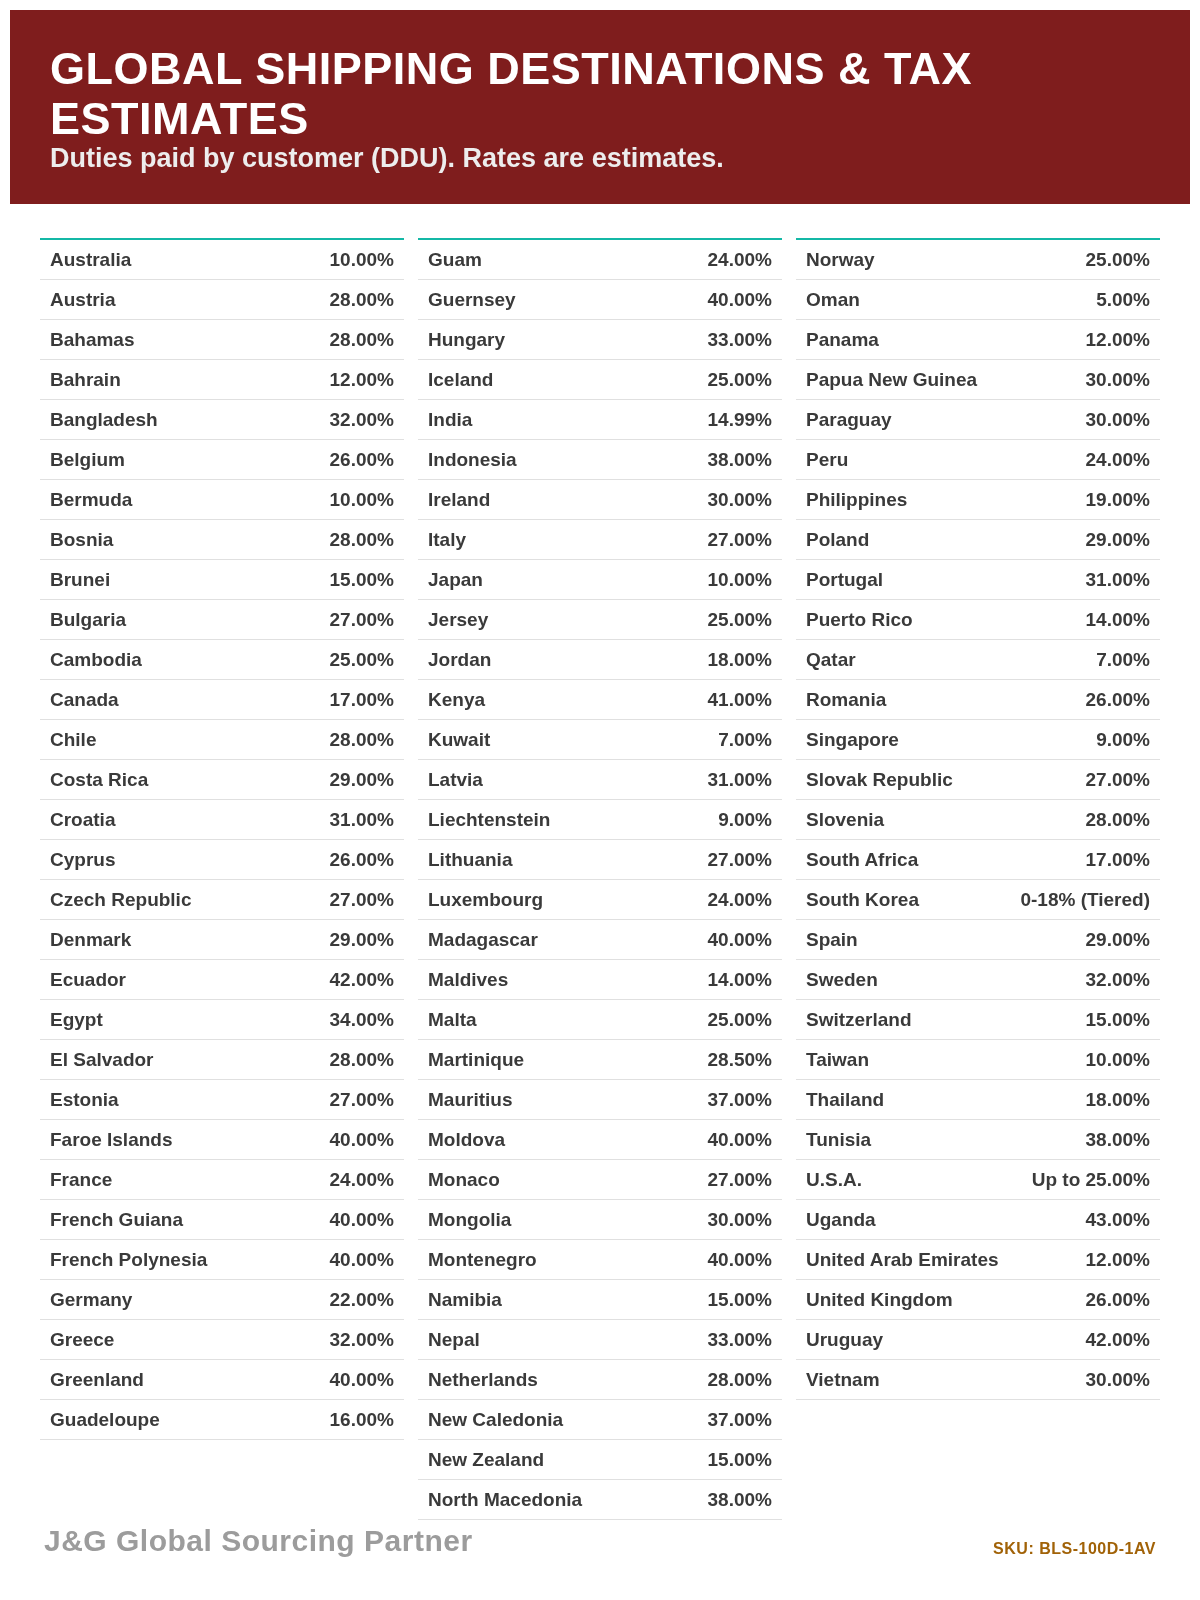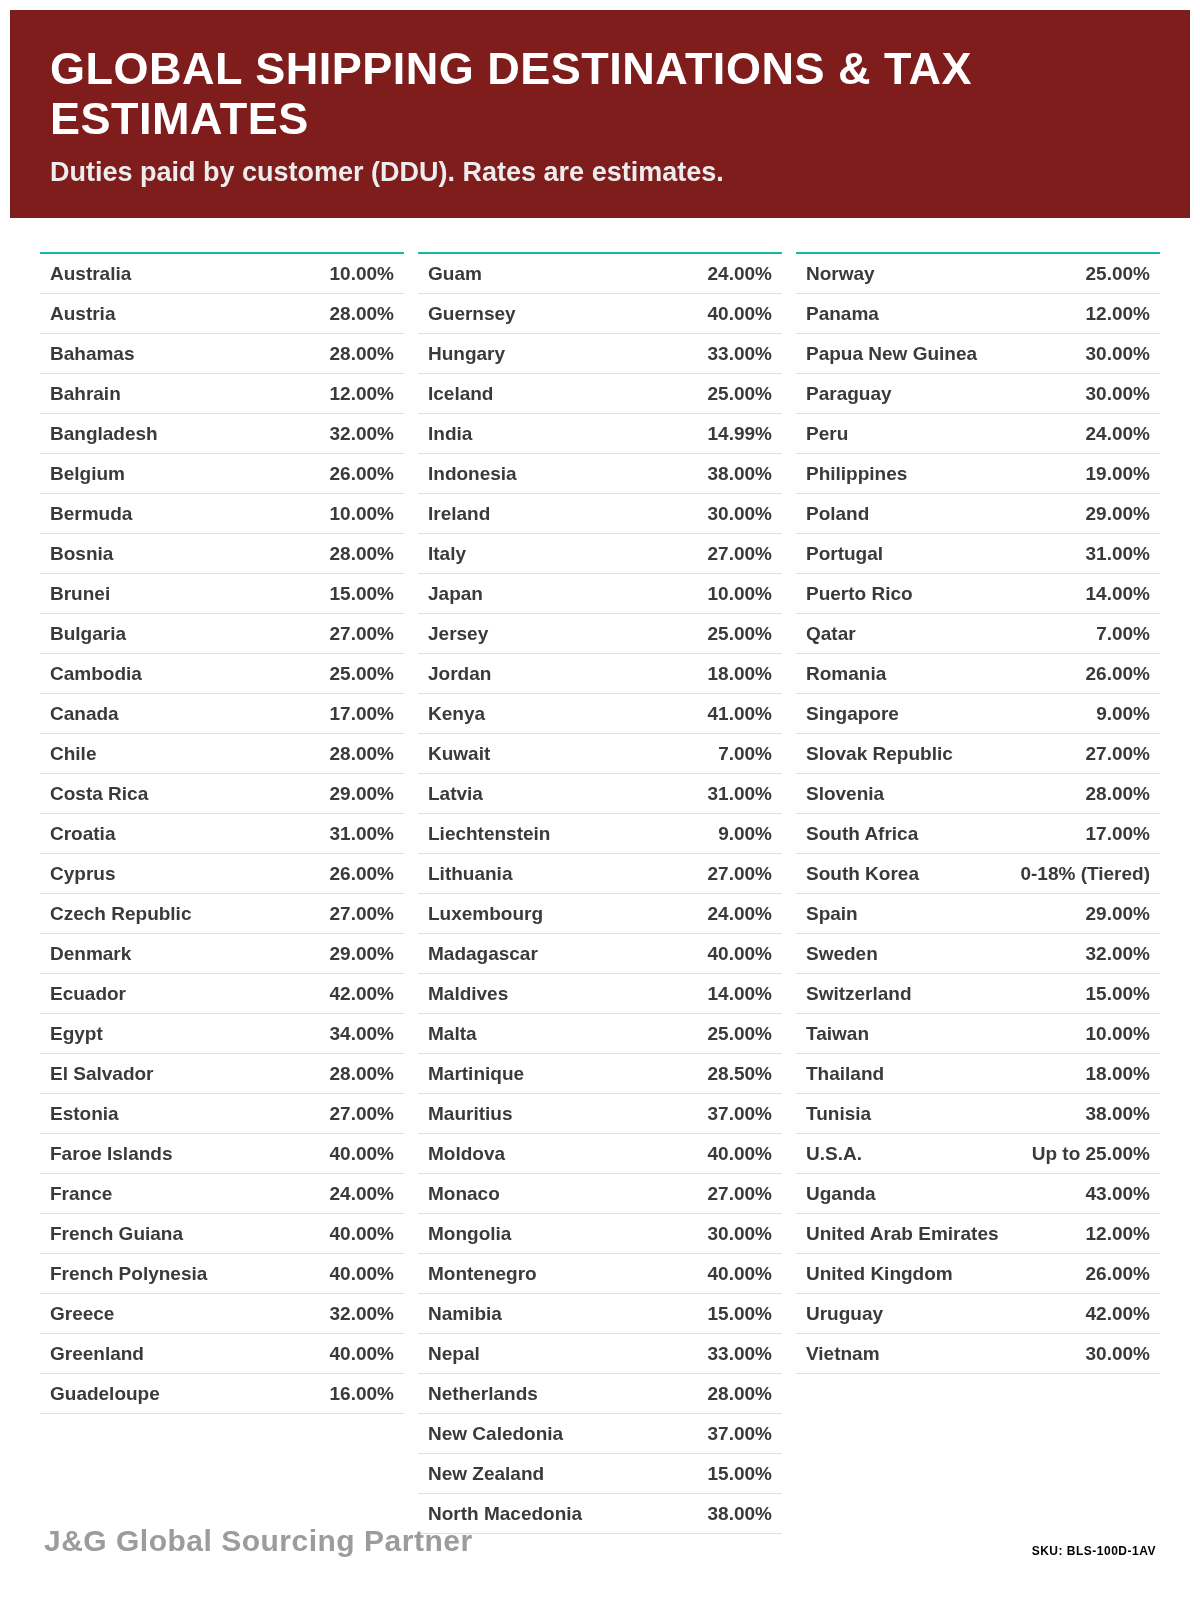--- a/index.html
+++ b/index.html
@@ -21,21 +21,20 @@
     color: #ffffff;
     font-size: 45px;
     font-weight: 800;
     letter-spacing: 0.5px;
     line-height: 1.1;
   }
   .header .subtitle {
     color: #ededed;
     font-size: 27px;
     font-weight: 700;
-    margin-top: 14px;
   }
   .table-area {
     display: flex;
     gap: 14px;
     padding: 34px 40px 0 40px;
     align-items: flex-start;
   }
   .rate-column {
     flex: 1;
     border-top: 2px solid #14b8a6;
@@ -73,22 +72,22 @@
     padding: 0 44px 0 44px;
     text-align: center;
   }
   .footer .brand {
     color: #9c9c9c;
     font-size: 30px;
     font-weight: 800;
     letter-spacing: 0.5px;
   }
   .footer .sku {
-    color: #000000;
-    font-size: 12px;
+    color: #a16207;
+    font-size: 16px;
     font-weight: 700;
     letter-spacing: 0.5px;
   }
 </style>
 </head>
 <body>
 
 <div class="header">
   <div class="title">GLOBAL SHIPPING DESTINATIONS &amp; TAX ESTIMATES</div>
   <div class="subtitle">Duties paid by customer (DDU). Rates are estimates.</div>
@@ -194,20 +193,24 @@
       </div>
       <div class="rate-row">
         <span class="country">French Guiana</span>
         <span class="rate">40.00%</span>
       </div>
       <div class="rate-row">
         <span class="country">French Polynesia</span>
         <span class="rate">40.00%</span>
       </div>
       <div class="rate-row">
+        <span class="country">Germany</span>
+        <span class="rate">22.00%</span>
+      </div>
+      <div class="rate-row">
         <span class="country">Greece</span>
         <span class="rate">32.00%</span>
       </div>
       <div class="rate-row">
         <span class="country">Greenland</span>
         <span class="rate">40.00%</span>
       </div>
       <div class="rate-row">
         <span class="country">Guadeloupe</span>
         <span class="rate">16.00%</span>
@@ -340,20 +343,24 @@
       </div>
       <div class="rate-row">
         <span class="country">North Macedonia</span>
         <span class="rate">38.00%</span>
       </div>
     </div>
   <div class="rate-column">
       <div class="rate-row">
         <span class="country">Norway</span>
         <span class="rate">25.00%</span>
+      </div>
+      <div class="rate-row">
+        <span class="country">Oman</span>
+        <span class="rate">5.00%</span>
       </div>
       <div class="rate-row">
         <span class="country">Panama</span>
         <span class="rate">12.00%</span>
       </div>
       <div class="rate-row">
         <span class="country">Papua New Guinea</span>
         <span class="rate">30.00%</span>
       </div>
       <div class="rate-row">

